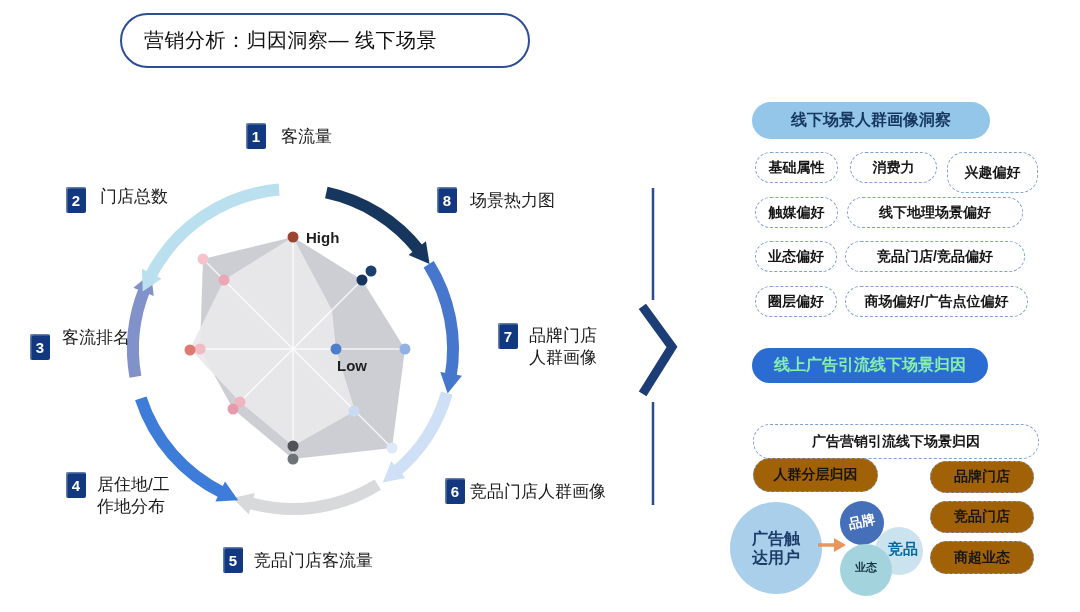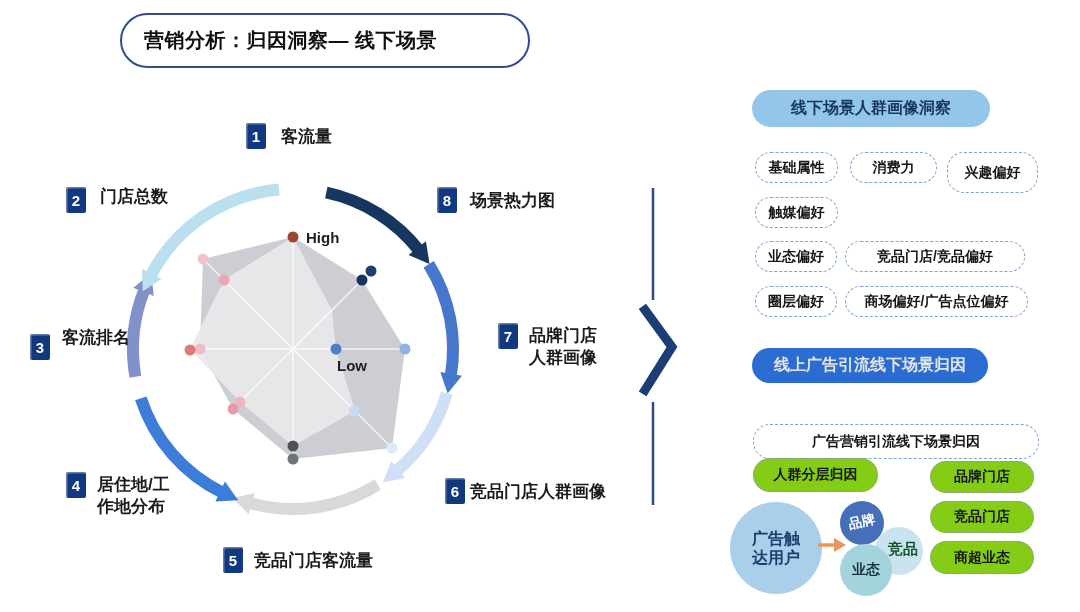--- a/index.html
+++ b/index.html
@@ -1,33 +1,33 @@
 <!DOCTYPE html>
 <html><head>
 <meta charset="utf-8">
 <style>
   html,body{margin:0;padding:0;background:#fff;}
   body{font-family:"Liberation Sans","DejaVu Sans",sans-serif;}
   #canvas{position:relative;width:1080px;height:612px;background:#fff;overflow:hidden;}
 
   .title-box{position:absolute;left:120px;top:13px;width:410px;height:55px;
     border:2.5px solid #2e4d92;border-radius:28px;display:flex;align-items:center;
-    padding-left:22px;box-sizing:border-box;font-size:20px;font-weight:bold;color:#101010;letter-spacing:.5px;}
+    padding-left:22px;box-sizing:border-box;font-size:20px;font-weight:normal;color:#101010;letter-spacing:.5px;}
 
   .badge{position:absolute;width:20px;height:26px;background:#12387f;color:#fff;
     font-weight:bold;font-size:15px;display:flex;align-items:center;justify-content:center;
     border-radius:2px;box-shadow:inset 1.5px 1.5px 0 rgba(255,255,255,.35);}
-  .rlabel{position:absolute;font-weight:bold;font-size:17px;color:#1b1b1b;line-height:1.32;}
+  .rlabel{position:absolute;font-weight:normal;font-size:17px;color:#1b1b1b;line-height:1.32;}
 
   .pill{position:absolute;display:flex;align-items:center;justify-content:center;
     box-sizing:border-box;border-radius:17px;font-size:14px;font-weight:700;color:#161616;text-align:center;}
   .dashed{border:1.6px dashed #7fa0d6;background:#fff;}
-  .graypill{background:#84cc16;border:1.8px dashed #8b97b0;}
-  .header-pill{background:#93c6e9;color:#17375e;font-weight:bold;font-size:16px;border-radius:19px;}
-  .blue-pill{background:#2b6cd3;color:#e5e5e5;font-weight:bold;font-size:16px;border-radius:18px;}
+  .graypill{background:#a16207;border:1.8px dashed #8b97b0;}
+  .header-pill{background:#93c6e9;color:#17375e;font-weight:bold;font-size:16px;border-radius:19px;margin-top:12px;}
+  .blue-pill{background:#2b6cd3;color:#86efac;font-weight:bold;font-size:16px;border-radius:18px;}
 
   .venn-label{position:absolute;text-align:center;font-weight:bold;line-height:1.2;}
   svg{position:absolute;}
 </style>
 </head>
 <body>
 
 <div id="canvas">
 
   <div class="title-box">营销分析：归因洞察— 线下场景</div>
@@ -132,20 +132,21 @@
     <polyline points="15,132 42,169 15,212" fill="none" stroke="#1d3d77" stroke-width="9" stroke-linecap="square"></polyline>
     <line x1="23" y1="224" x2="23" y2="327" stroke="#2c4b8d" stroke-width="2.5"></line>
   </svg>
 
   <div class="pill header-pill" style="left:752px;top:90px;width:238px;height:37px">线下场景人群画像洞察</div>
 
   <div class="pill dashed" style="left:755px;top:152px;width:83px;height:31px">基础属性</div>
   <div class="pill dashed" style="left:850px;top:152px;width:87px;height:31px">消费力</div>
   <div class="pill dashed" style="left:947px;top:152px;width:91px;height:41px">兴趣偏好</div>
   <div class="pill dashed" style="left:755px;top:197px;width:83px;height:31px">触媒偏好</div>
+  <div class="pill dashed" style="left:847px;top:197px;width:176px;height:31px">线下地理场景偏好</div>
   <div class="pill dashed" style="left:755px;top:241px;width:82px;height:31px">业态偏好</div>
   <div class="pill dashed" style="left:845px;top:241px;width:180px;height:31px">竞品门店/竞品偏好</div>
   <div class="pill dashed" style="left:755px;top:286px;width:82px;height:31px">圈层偏好</div>
   <div class="pill dashed" style="left:845px;top:286px;width:183px;height:31px">商场偏好/广告点位偏好</div>
 
   <div class="pill blue-pill" style="left:752px;top:348px;width:236px;height:35px">线上广告引流线下场景归因</div>
 
   <div class="pill dashed" style="left:753px;top:424px;width:286px;height:35px">广告营销引流线下场景归因</div>
 
   <div class="pill graypill" style="left:753px;top:458px;width:125px;height:34px">人群分层归因</div>
@@ -157,16 +158,16 @@
   <svg style="left:722px;top:493px" width="235" height="115" viewBox="0 0 235 115">
     <circle cx="54" cy="55" r="46" fill="#a9cfeb"></circle>
     <line x1="96" y1="52" x2="113" y2="52" stroke="#e8965e" stroke-width="3.5"></line>
     <polygon points="112,45 124,52 112,59" fill="#e8965e"></polygon>
     <circle cx="177" cy="58" r="24" fill="#cbe3ef"></circle>
     <circle cx="140" cy="30" r="22" fill="#466fb9"></circle>
     <circle cx="144" cy="77" r="26" fill="#a3d3dd"></circle>
   </svg>
   <div class="venn-label" style="left:749px;top:529px;width:54px;font-size:16px;color:#1c3c6a">广告触达用户</div>
   <div class="venn-label" style="left:844px;top:514px;width:36px;font-size:13.5px;color:#fff;transform:rotate(-12deg)">品牌</div>
-  <div class="venn-label" style="left:848px;top:561px;width:36px;font-size:14px;color:#14333f">业态</div>
-  <div class="venn-label" style="left:884px;top:540px;width:38px;font-size:15px;color:#14532d">竞品</div>
+  <div class="venn-label" style="left:848px;top:561px;width:36px;font-size:11px;color:#14333f">业态</div>
+  <div class="venn-label" style="left:884px;top:540px;width:38px;font-size:15px;color:#0369a1">竞品</div>
 
 </div>
 
 </body></html>

